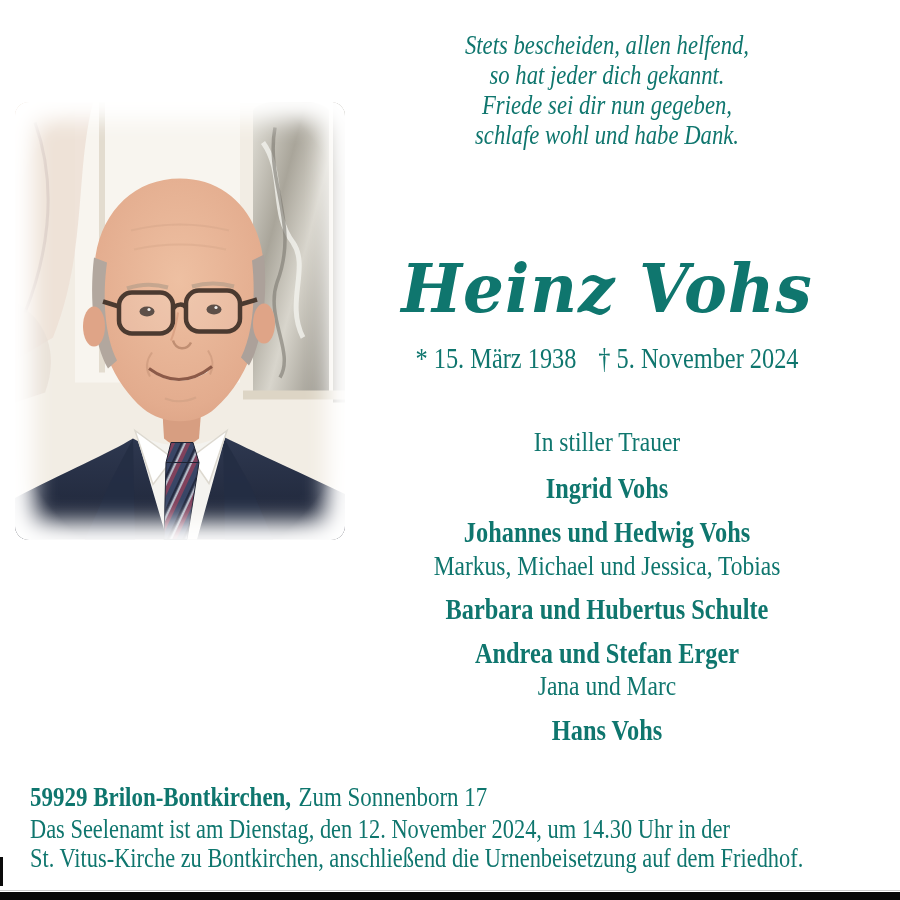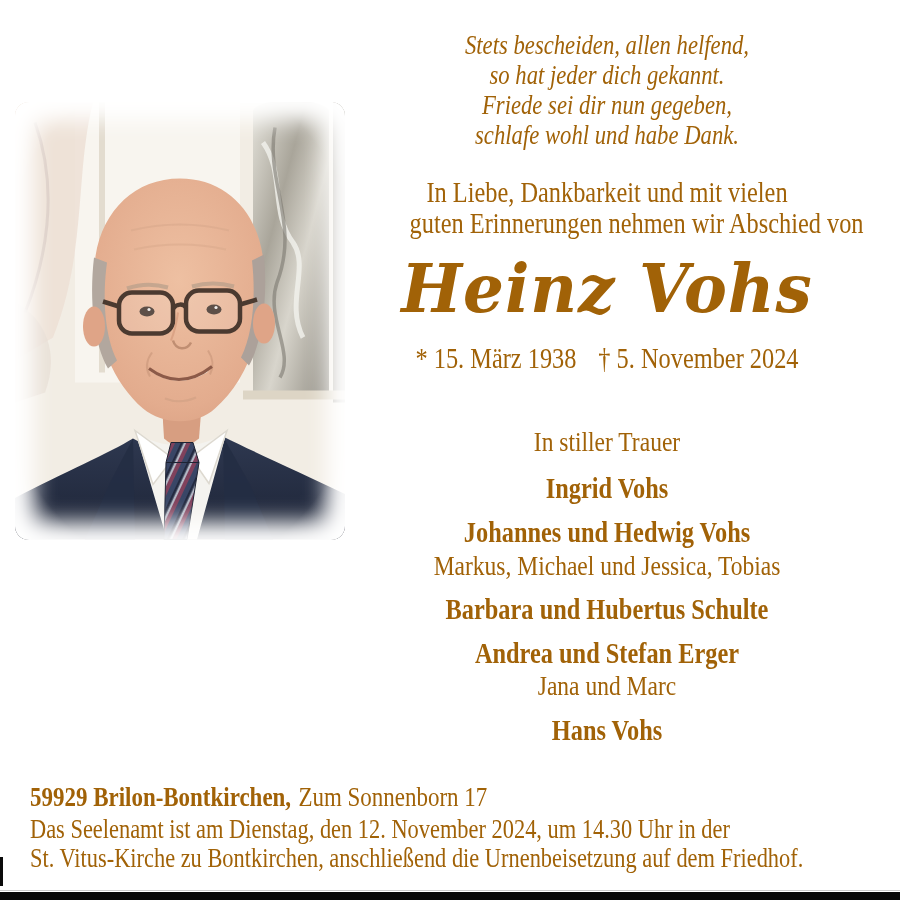--- a/index.html
+++ b/index.html
@@ -2,21 +2,21 @@
 <html lang="de"><head>
 <meta charset="utf-8">
 <style>
   html,body{margin:0;padding:0;background:#ffffff;}
   .page{
     position:relative;
     width:900px;height:900px;
     background:#ffffff;
     overflow:hidden;
     font-family:"Liberation Serif", serif;
-    color:#a16207;
+    color:#0f766e;
   }
 
   
   .photo{
     position:absolute;left:15px;top:102px;width:330px;height:438px;
     border-radius:14px;overflow:hidden;
   }
   .photo svg{display:block;width:100%;height:100%;}
   .photo::after{
     content:"";position:absolute;inset:0;border-radius:14px;
@@ -178,24 +178,20 @@
 
   <div class="rightcol">
 
     <div class="verse">
       <div>Stets bescheiden, allen helfend,</div>
       <div>so hat jeder dich gekannt.</div>
       <div>Friede sei dir nun gegeben,</div>
       <div>schlafe wohl und habe Dank.</div>
     </div>
 
-    <div class="intro">
-      <div>In Liebe, Dankbarkeit und mit vielen</div>
-      <div>guten Erinnerungen nehmen wir Abschied von</div>
-    </div>
 
     <div class="deceased-name">Heinz Vohs</div>
 
     <div class="dates narrow">
       <span>* 15. März 1938</span><span class="death">† 5. November 2024</span>
     </div>
 
     <div class="trauer narrow">In stiller Trauer</div>
 
     <div class="mourner bold e0 narrow">Ingrid Vohs</div>

